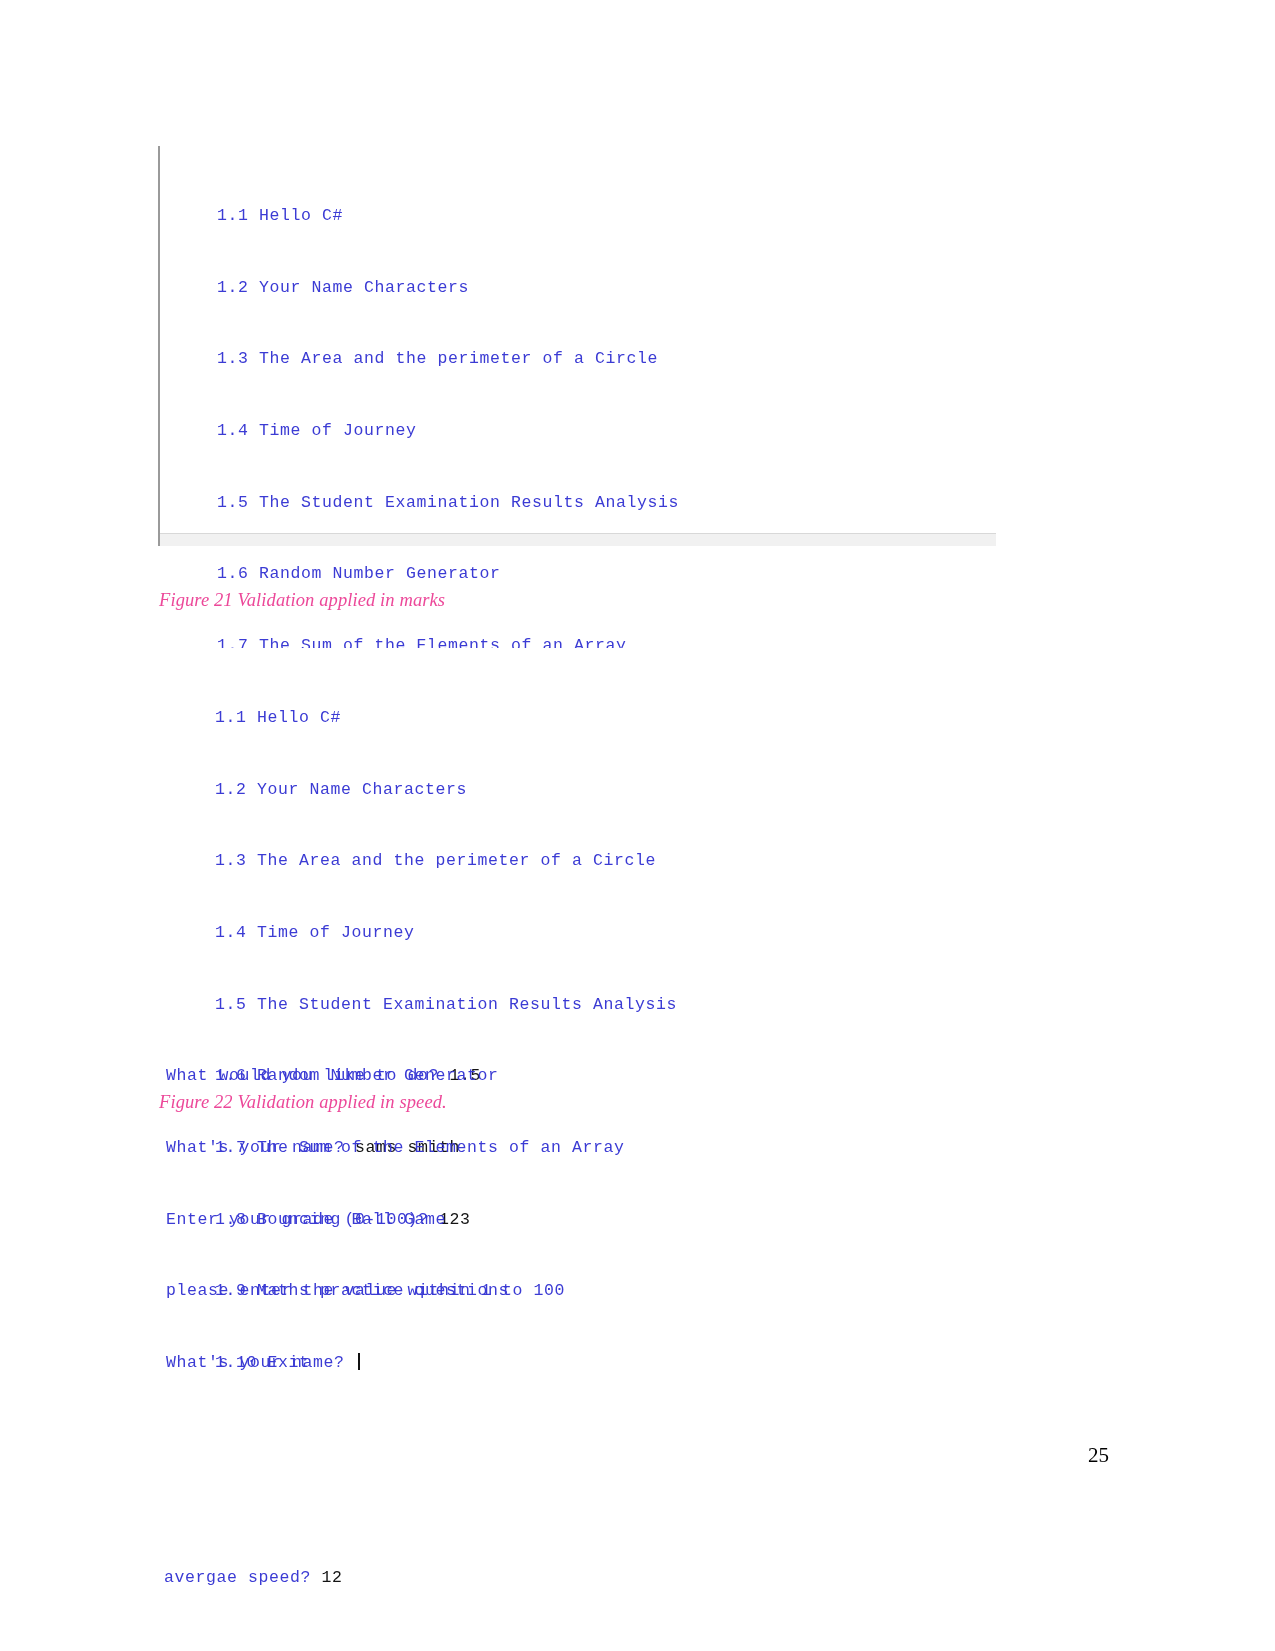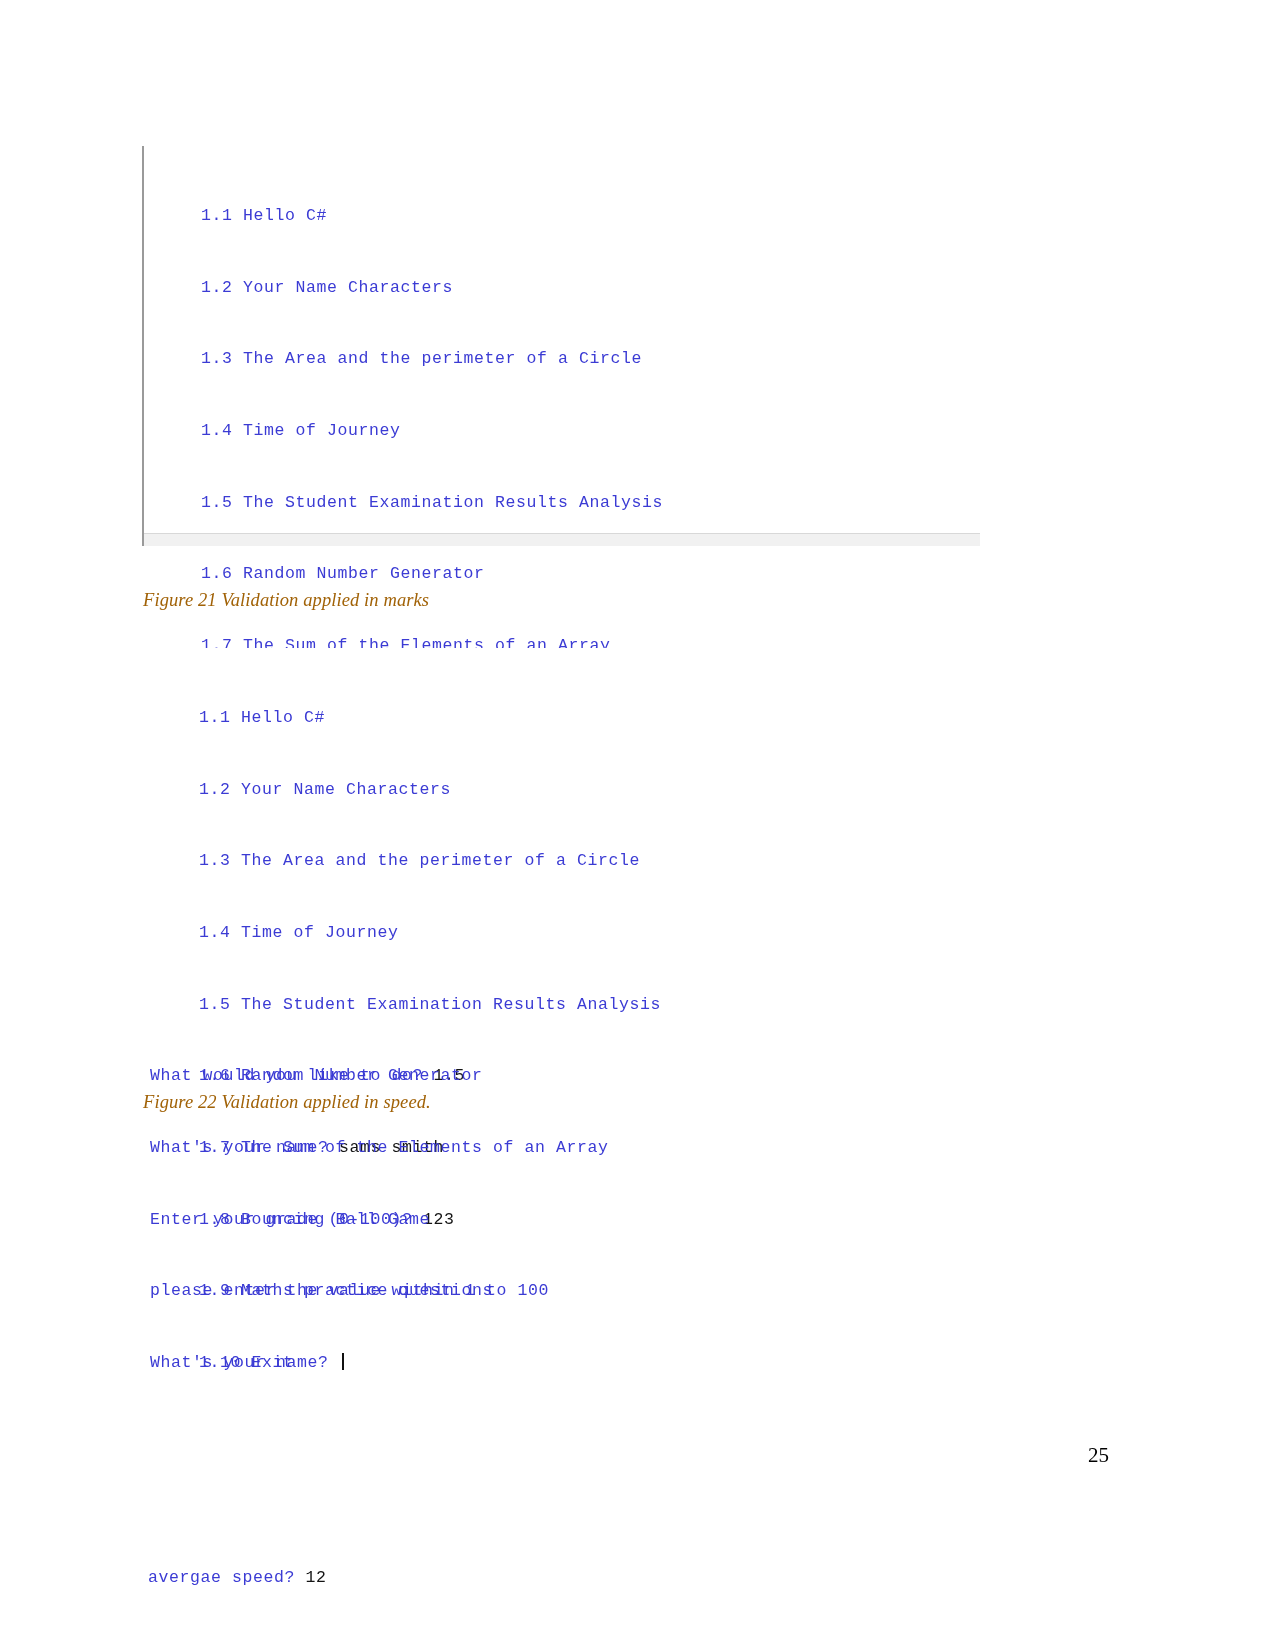--- a/index.html
+++ b/index.html
@@ -12,20 +12,21 @@
     height: 1651px;
     position: relative;
     font-family: "Liberation Serif", serif;
     overflow: hidden;
   }
 
   .page {
     position: absolute;
     inset: 0;
     background: #ffffff;
+    margin-left: 16px;
   }
 
   
   .console-shot {
     position: absolute;
     background: #ffffff;
   }
 
   #console-1 {
     left: 142px;
@@ -90,21 +91,21 @@
     vertical-align: -3px;
     margin-left: 3px;
   }
 
   
   .caption {
     position: absolute;
     font-family: "Liberation Serif", "DejaVu Serif", serif;
     font-style: italic;
     font-size: 18.5px;
-    color: #a16207;
+    color: #ec4899;
     letter-spacing: 0.1px;
     white-space: nowrap;
   }
   #caption-1 { left: 143px; top: 590px; }
   #caption-2 { left: 143px; top: 1092px; }
 
   
   #page-number {
     position: absolute;
     right: 166px;

